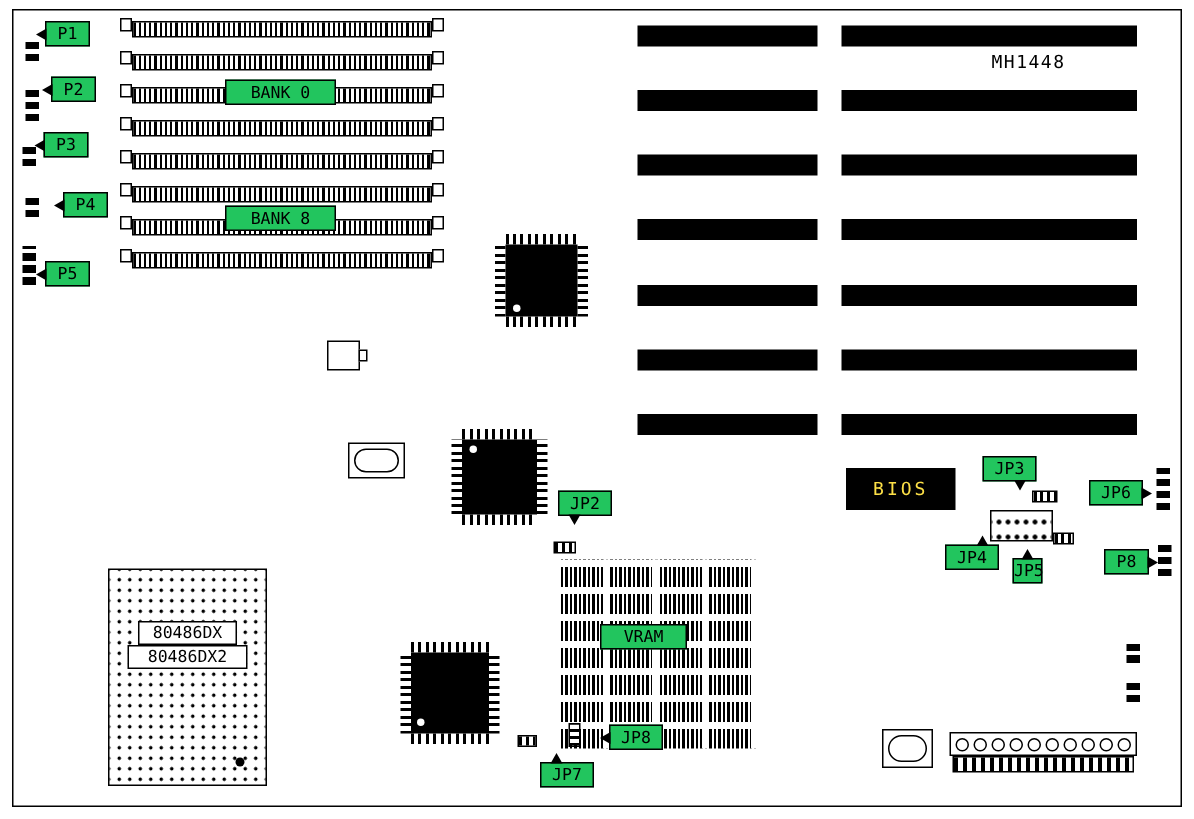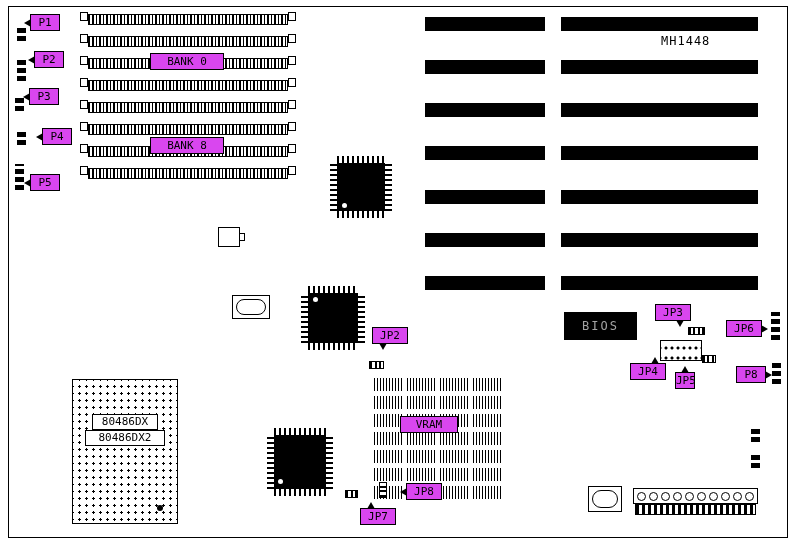--- a/index.html
+++ b/index.html
@@ -2,21 +2,21 @@
 <html><head>
 <meta charset="utf-8">
 <style>
   * { margin:0; padding:0; box-sizing:border-box; }
   html,body { background:#fff; }
   .board { position:relative; width:796px; height:546px; background:#fff;
            font-family:"DejaVu Sans Mono", monospace; color:#000; overflow:hidden; }
   .frame { position:absolute; left:8px; top:6px; width:780px; height:532px; border:1px solid #000; }
 
   
-  .callout, .labelbox { position:absolute; background:#d946ef; border:1px solid #000;
+  .callout, .labelbox { position:absolute; background:#22c55e; border:1px solid #000;
         height:17px; font-size:11px; line-height:15px; text-align:center; z-index:6; }
   .labelbox { z-index:5; }
   .callout::after { content:none; }
   .t-l::after { content:""; position:absolute; left:-7px; top:4px; width:0; height:0;
         border-top:4px solid transparent; border-bottom:4px solid transparent; border-right:7px solid #000; }
   .t-r::after { content:""; position:absolute; right:-7px; top:4px; width:0; height:0;
         border-top:4px solid transparent; border-bottom:4px solid transparent; border-left:7px solid #000; }
   .t-u::after { content:""; position:absolute; top:-7px; left:50%; margin-left:-4px; width:0; height:0;
         border-left:4px solid transparent; border-right:4px solid transparent; border-bottom:7px solid #000; }
   .t-d::after { content:""; position:absolute; bottom:-7px; left:50%; margin-left:-4px; width:0; height:0;
@@ -48,21 +48,21 @@
   .chip-label { position:absolute; background:#fff; border:1px solid #000; height:16px;
         font-size:11px; line-height:14px; text-align:center; z-index:3; white-space:nowrap; }
 
   
   .pga { position:absolute; border:1px solid #000;
          background-image:radial-gradient(circle,#000 1.1px,transparent 1.4px);
          background-size:7px 7px; background-position:3px 3px; }
   .pga-dot { position:absolute; width:6px; height:6px; border-radius:50%; background:#000; }
 
   
-  .blackchip { position:absolute; background:#000; color:#a3a3a3; font-size:12px; letter-spacing:2px;
+  .blackchip { position:absolute; background:#000; color:#fde047; font-size:12px; letter-spacing:2px;
         display:flex; align-items:center; justify-content:center; }
 
   
   .vram { position:absolute;
         background-image:
           repeating-linear-gradient(0deg, transparent 0 13px, #fff 13px 18px),
           repeating-linear-gradient(90deg, transparent 0 28px, #fff 28px 33px),
           repeating-linear-gradient(90deg, #000 0 1.5px, #fff 1.5px 3px); }
 
   

